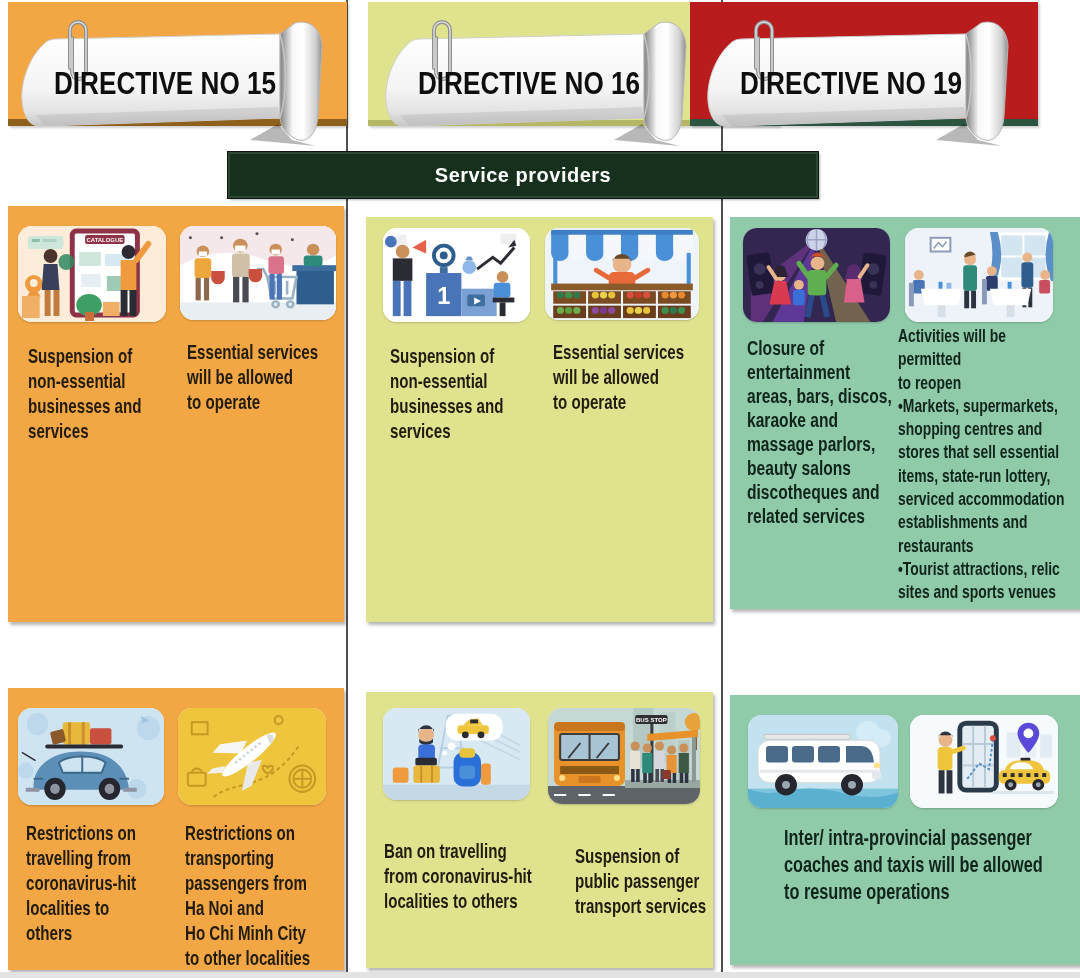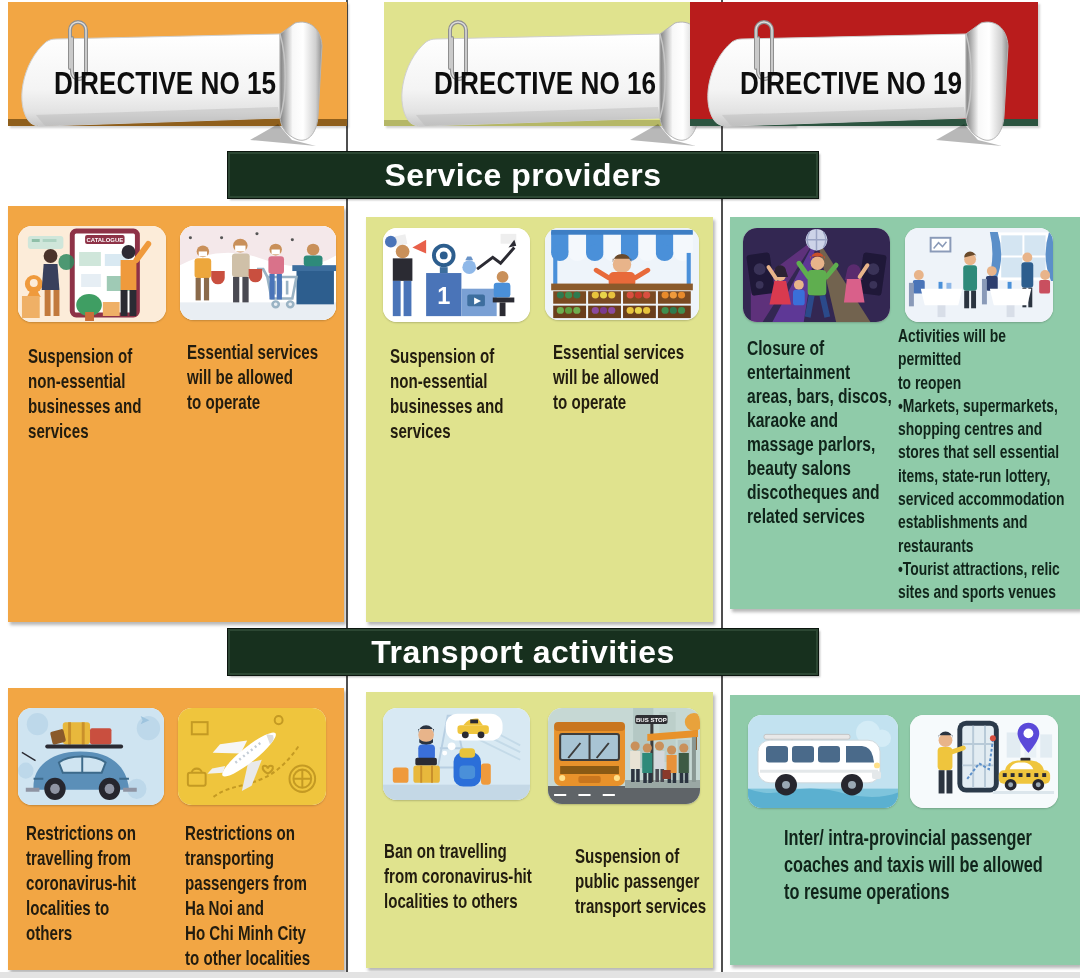--- a/index.html
+++ b/index.html
@@ -6,30 +6,30 @@
   html,body { background:#ffffff; }
   body { font-family:"Liberation Sans", sans-serif; }
   .page { position:relative; width:1080px; height:978px; background:#ffffff; overflow:hidden; }
 
   .vline { position:absolute; top:0; width:2px; height:972px; background:#4f4f4f; }
   .vline.v1 { left:346px; }
   .vline.v2 { left:721px; }
 
   .topbox { position:absolute; top:2px; height:124px; box-shadow:2px 2px 2px rgba(0,0,0,.18);text-align:center; }
   .topbox.t1 { left:8px;   width:339px; background:#F2A644; border-bottom:7px solid #8f5f1c; }
-  .topbox.t2 { left:384px; width:411px; background:#E0E38E; border-bottom:6px solid #b5b766; }
+  .topbox.t2 { left:368px; width:411px; background:#E0E38E; border-bottom:6px solid #b5b766; }
   .topbox.t3 { left:690px; width:348px; background:#b91c1c; border-bottom:7px solid #2c5440; }
 
   .ribbon { position:absolute; top:16px; width:336px; height:132px; overflow:visible; }
   .ribbon text { font-family:"Liberation Sans", sans-serif; }
 
   .banner { position:absolute; left:228px; width:590px; height:46px; background:#17301E;
             border:2px solid #2c4733; box-shadow:0 0 0 1px #0b150e, 2px 2px 2px rgba(0,0,0,.3);
             display:flex; align-items:center; justify-content:center;
-            color:#ffffff; font-weight:bold; font-size:32px; letter-spacing:.5px; }
+            color:#ffffff; font-weight:bold; font-size:20px; letter-spacing:.5px; }
   .banner.b-services  { top:152px; }
   .banner.b-transport { top:629px; }
 
   .panel { position:absolute; box-shadow:2px 3px 3px rgba(50,50,50,.35); }
   .panel.p-s1 { left:8px;   top:206px; width:336px; height:416px; background:#F2A644; }
   .panel.p-s2 { left:366px; top:217px; width:347px; height:405px; background:#E0E38E; }
   .panel.p-s3 { left:730px; top:217px; width:350px; height:392px; background:#8FCBA9; }
   .panel.p-t1 { left:8px;   top:688px; width:336px; height:282px; background:#F2A644; }
   .panel.p-t2 { left:366px; top:692px; width:347px; height:276px; background:#E0E38E; }
   .panel.p-t3 { left:730px; top:695px; width:350px; height:270px; background:#8FCBA9; }
@@ -110,23 +110,20 @@
       <g transform="translate(52,-4)" fill="none" stroke-linecap="round">
         <path d="M6,54 L6,16 a8,8 0 0 1 16,0 L22,58 a7,7 0 0 1 -14,0 L8,24" stroke="#8f8f8f" stroke-width="4"></path>
         <path d="M6,54 L6,16 a8,8 0 0 1 16,0 L22,58 a7,7 0 0 1 -14,0 L8,24" stroke="#dedede" stroke-width="1.5"></path>
       </g>
       <text x="42" y="76" font-size="31" font-weight="bold" fill="#0e0e0e" textLength="222" lengthAdjust="spacingAndGlyphs">DIRECTIVE NO 19</text>
     </svg>
   </div>
 
   <div class="banner b-services">
     <span>Service providers</span>
-  </div>
-  <div class="banner b-transport">
-    <span>Transport activities</span>
   </div>
 
   <div class="panel p-s1">
     <div class="card" style="left:10px;top:20px;width:148px;height:96px;">
       <svg viewBox="0 0 150 96" preserveAspectRatio="none">
         <rect width="150" height="96" fill="#fcecd9"></rect>
         <rect x="10" y="10" width="36" height="13" rx="3" fill="#cfe6da"></rect>
         <rect x="14" y="13" width="8" height="3" fill="#8fbfa8"></rect>
           <rect x="25" y="13" width="14" height="3" fill="#aed3c2"></rect>
         <rect x="55" y="5" width="66" height="84" rx="4" fill="#ffffff" stroke="#8e3247" stroke-width="5"></rect>

